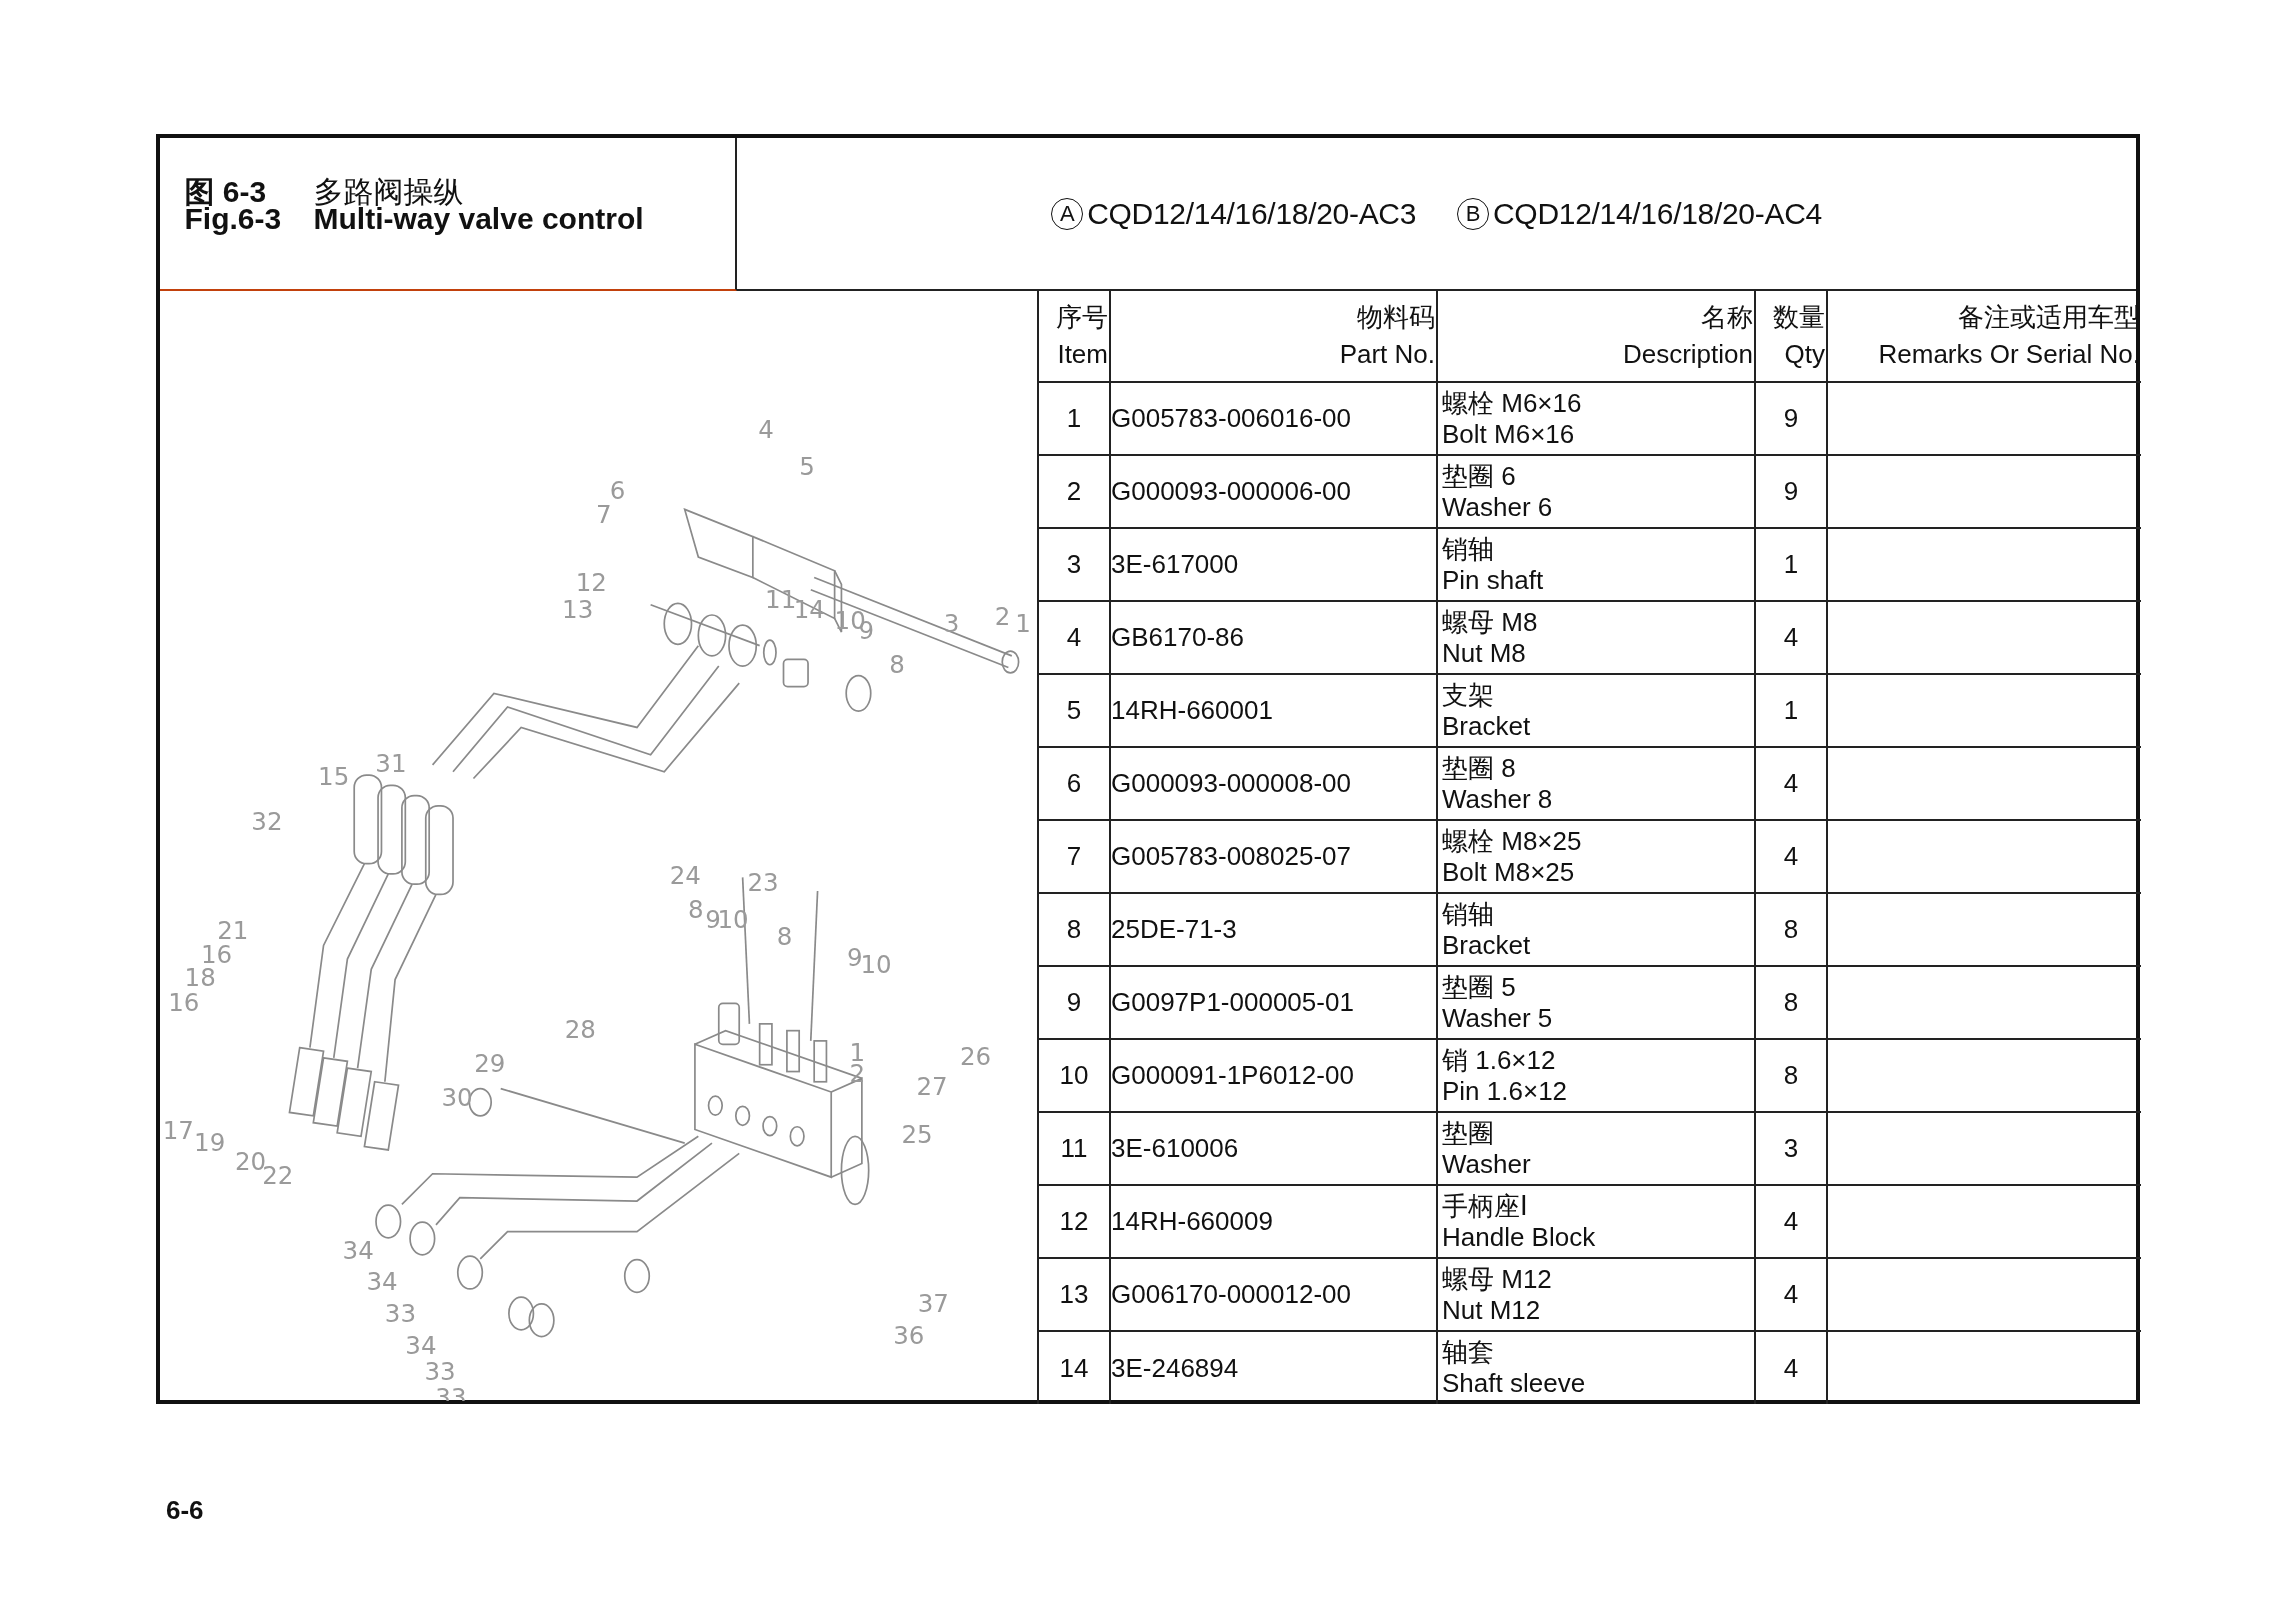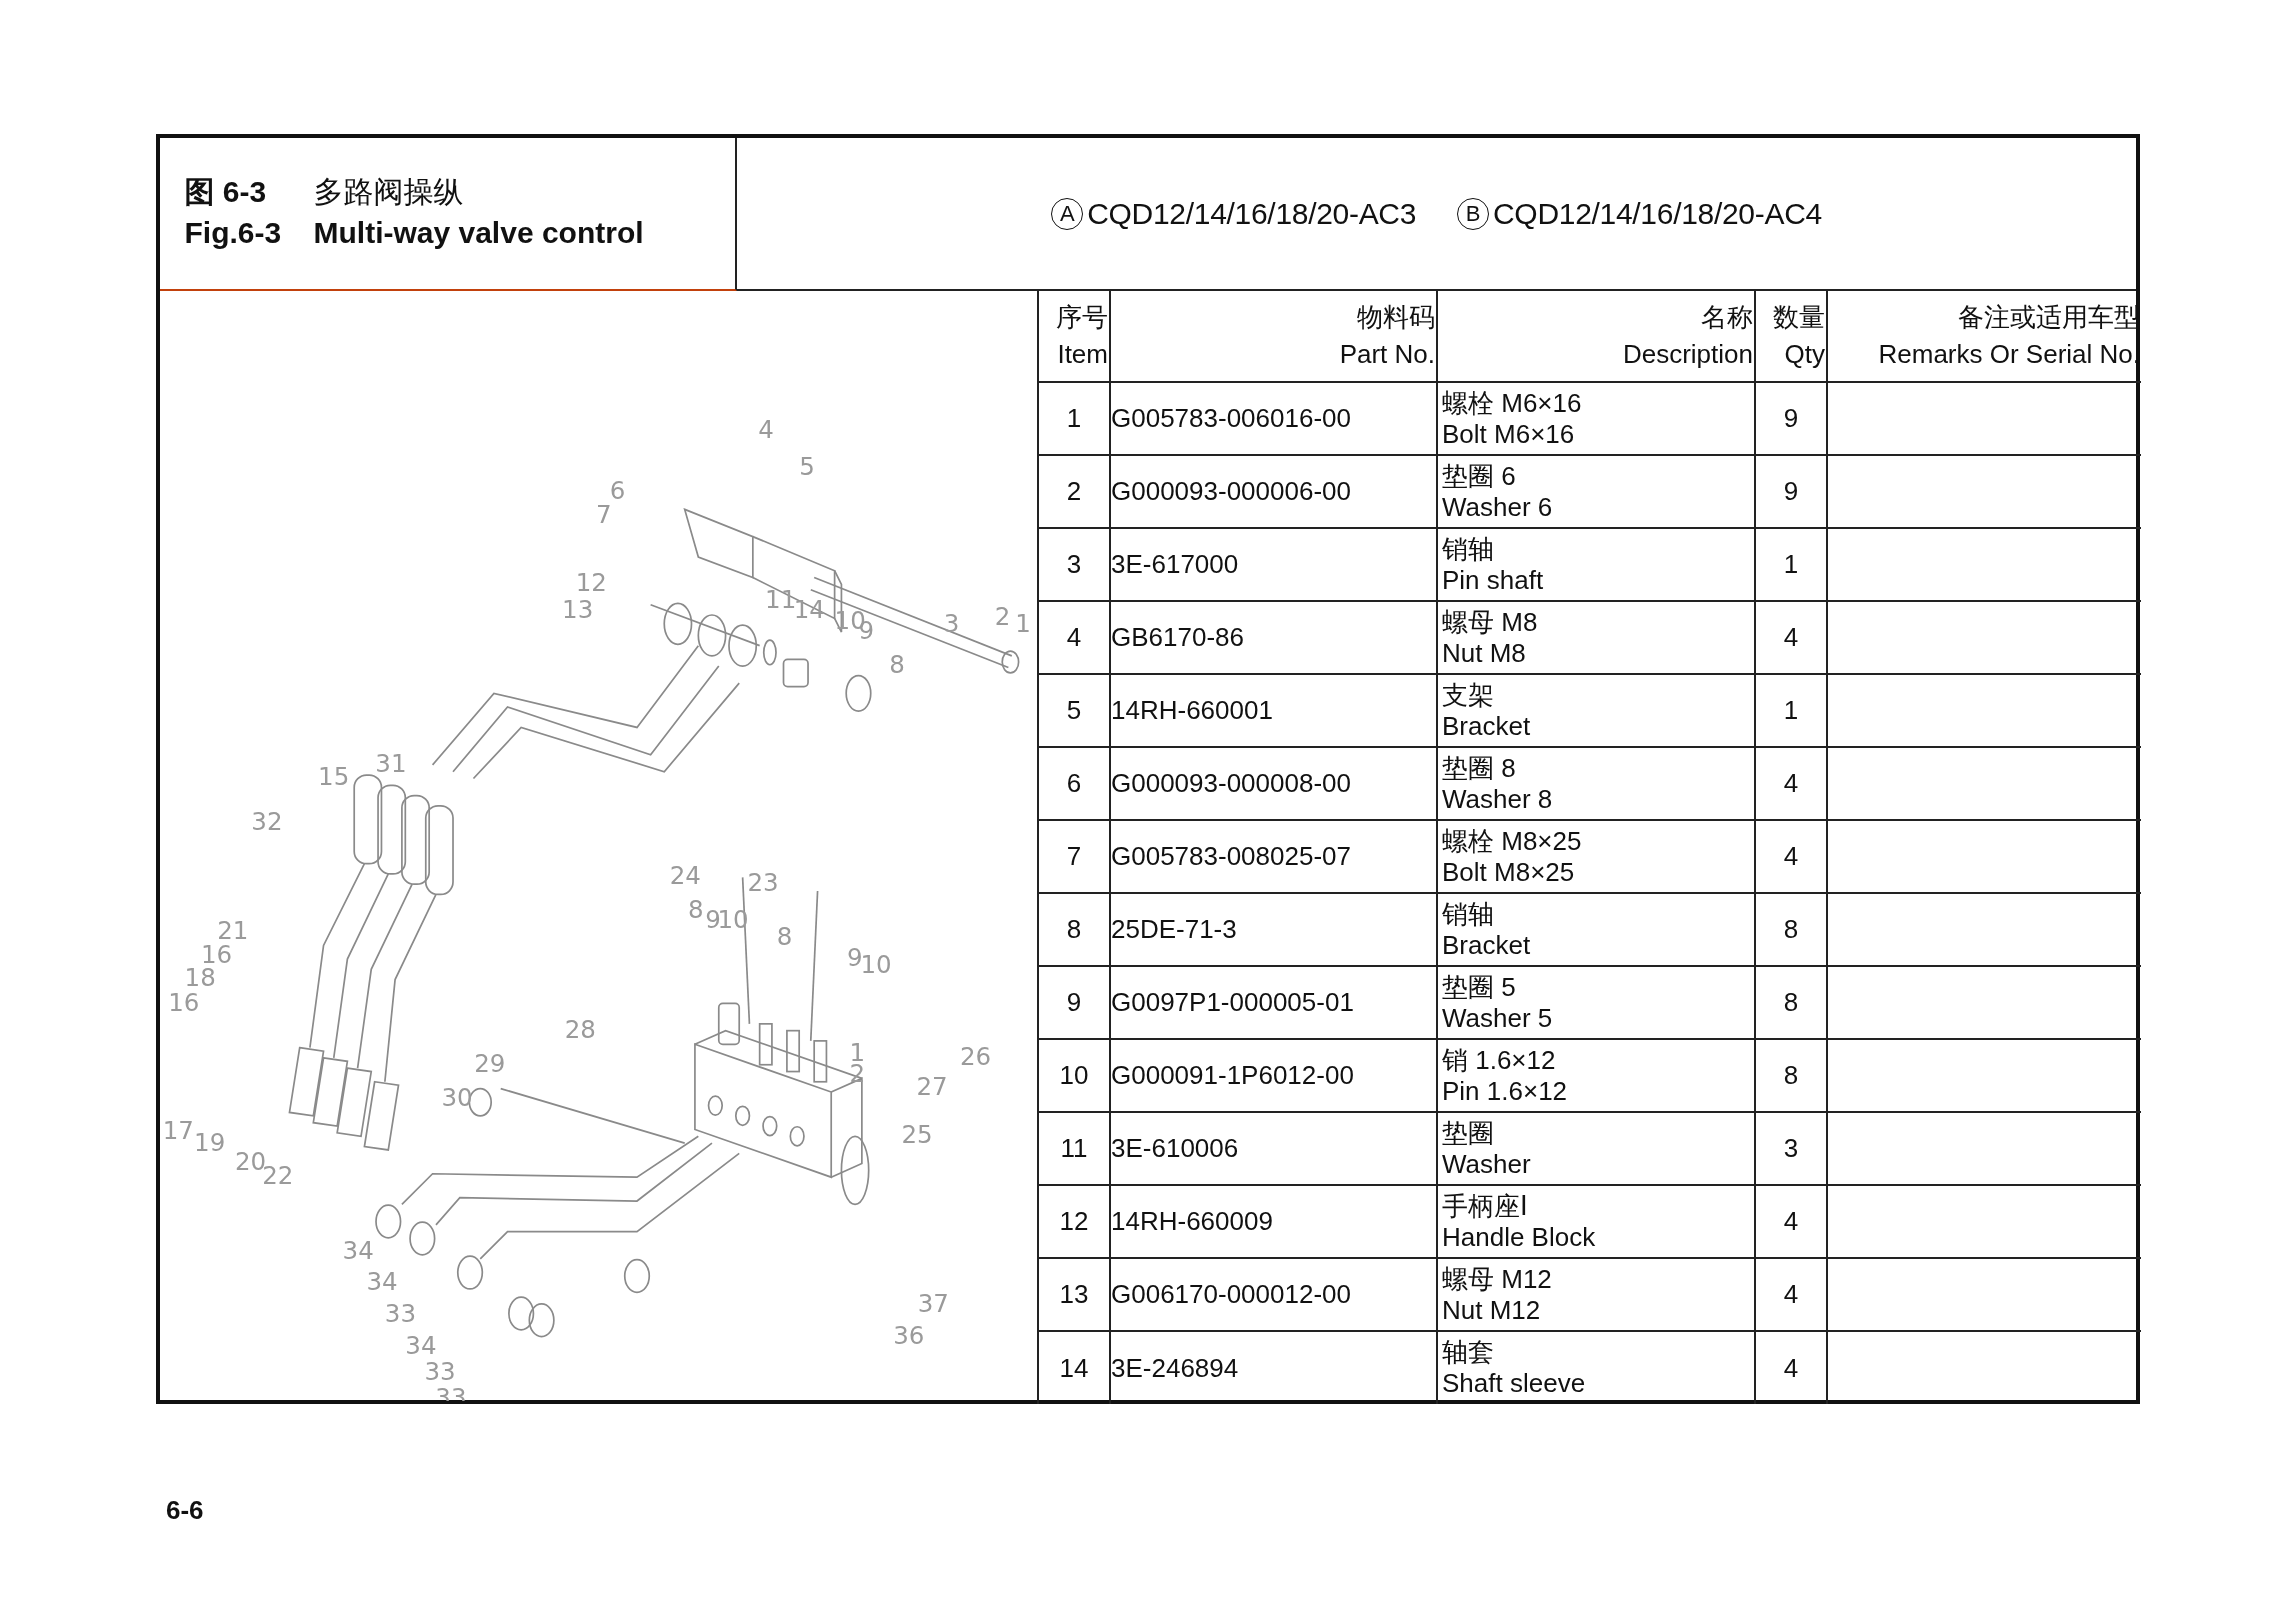--- a/index.html
+++ b/index.html
@@ -6,21 +6,21 @@
   body { width:2295px; height:1622px; position:relative; overflow:hidden;
          font-family:"Liberation Sans","DejaVu Sans",sans-serif; color:#111; }
   .frame { position:absolute; left:156px; top:134px; width:1984px; height:1270px;
            border:4.1px solid #111; box-sizing:border-box; }
   .hdr-left { position:absolute; left:0; top:0; width:577px; height:153px;
               border-right:2px solid #222; border-bottom:2px solid #c2410c; box-sizing:border-box; }
   .hdr-right { position:absolute; left:577px; top:0; right:0; height:153px;
                border-bottom:2px solid #222; box-sizing:border-box;
                display:flex; align-items:center; justify-content:center; font-size:30px; }
   .title-cn { position:absolute; left:24.5px; top:34px; font-size:30px; font-weight:bold; }
-  .title-en { position:absolute; left:24.5px; top:78px; font-size:30px; font-weight:bold; }
+  .title-en { position:absolute; left:24.5px; top:64px; font-size:30px; font-weight:bold; }
   .title-cn .num, .title-en .num { display:inline-block; width:129px; }
   .model { display:inline-flex; align-items:center; margin:0 20.4px; letter-spacing:-0.3px; }
   .circ { display:inline-flex; width:30px; height:30px; border:1.4px solid #111; border-radius:50%;
           align-items:center; justify-content:center; font-size:22px; margin-right:4.1px; }
   .drawing { position:absolute; left:0; top:153px; width:877px; height:1110px; }
   .drawing svg { width:100%; height:100%; }
   table.parts { position:absolute; left:877px; top:153px; width:1103px; border-collapse:collapse;
                 table-layout:fixed; }
   table.parts th, table.parts td { border:2px solid #222; box-sizing:border-box; }
   table.parts th { height:91px; font-weight:normal; font-size:26px; line-height:37px; text-align:right; }

